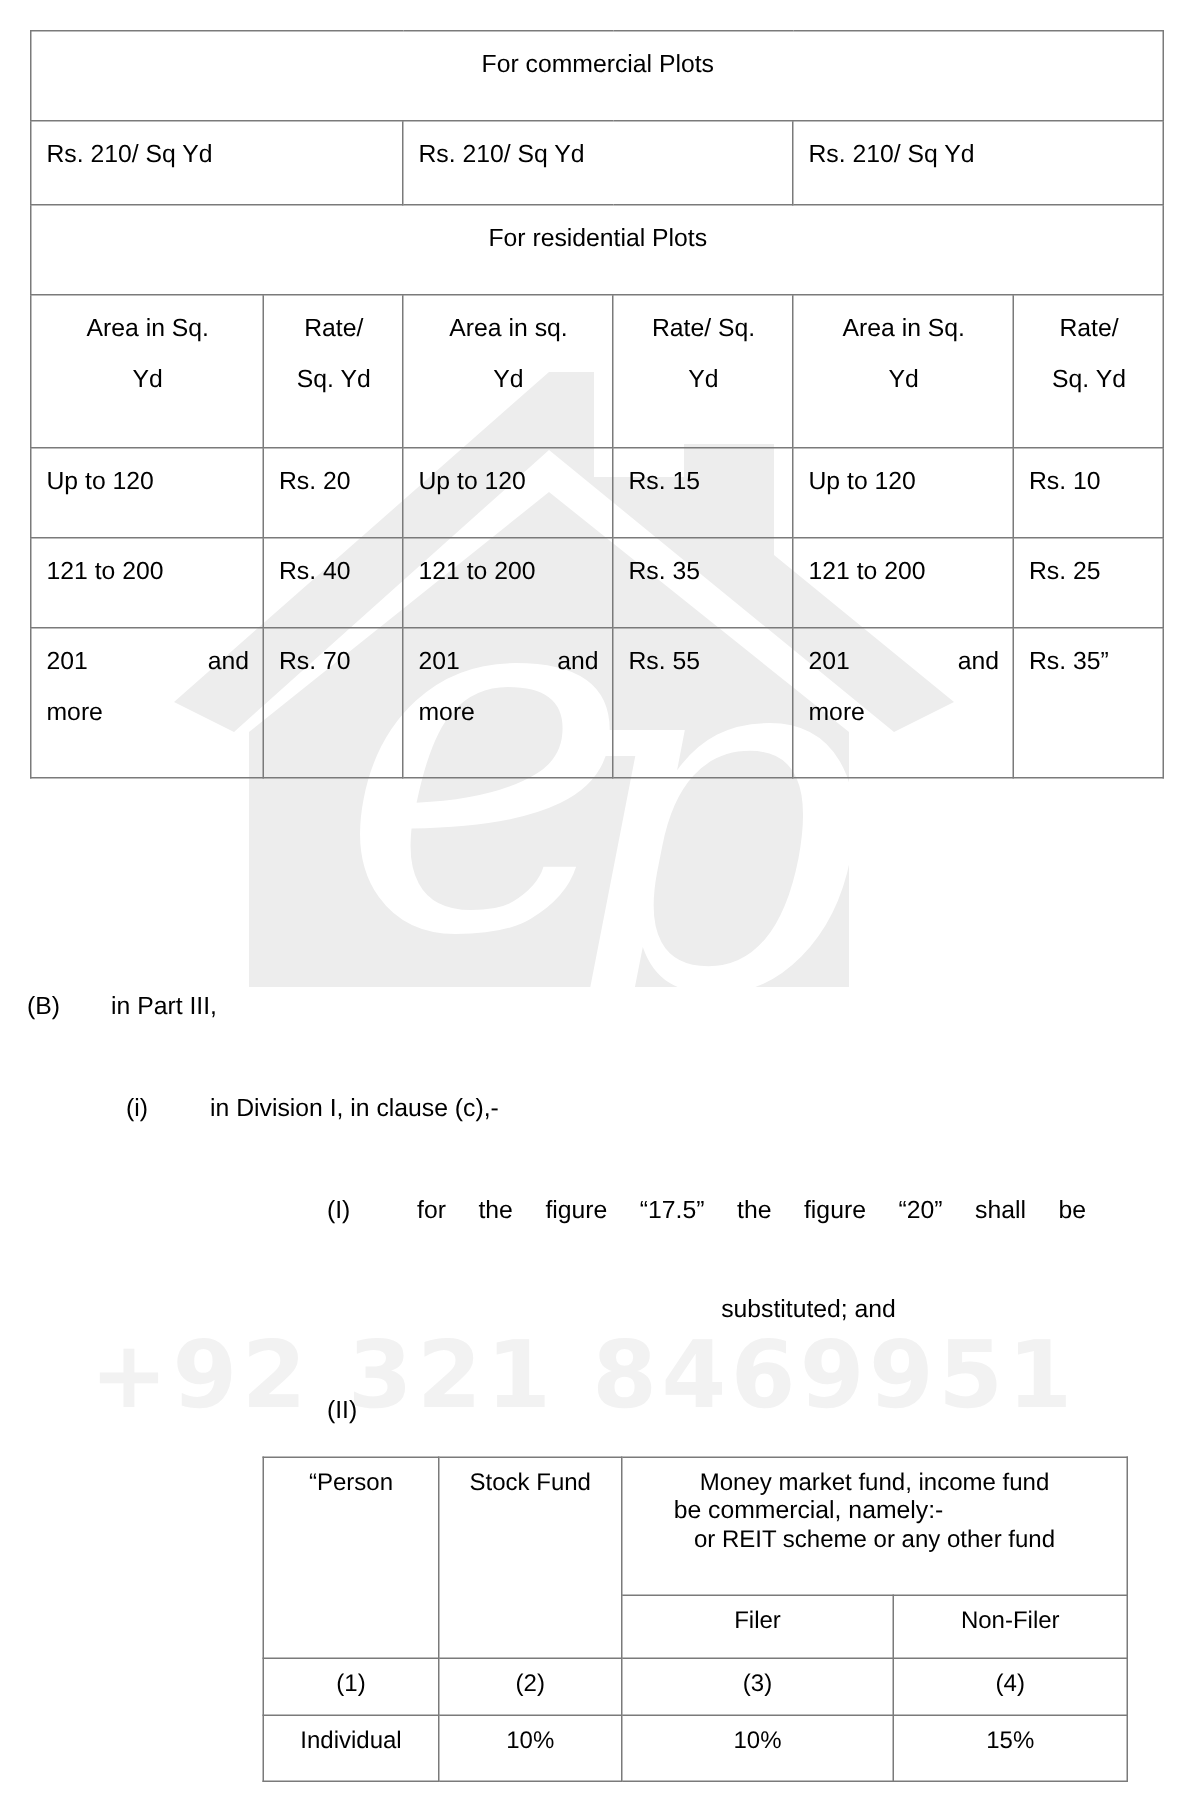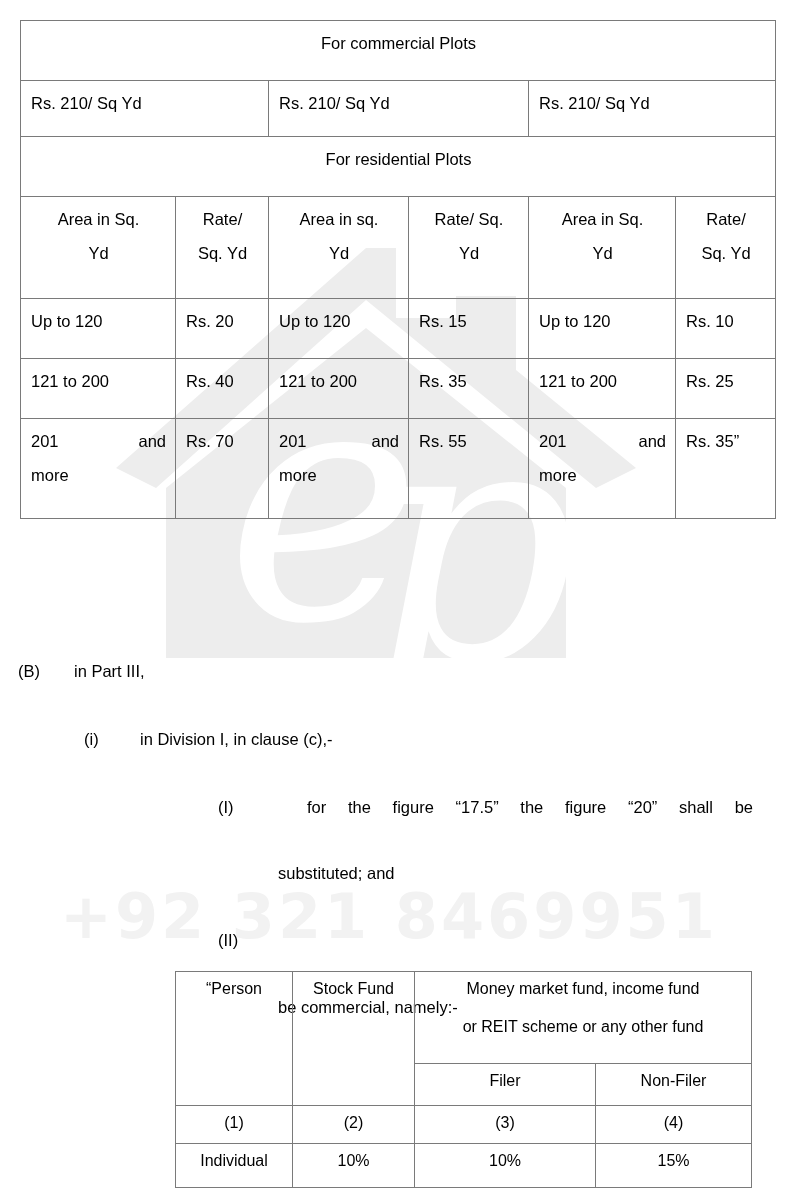--- a/index.html
+++ b/index.html
@@ -91,31 +91,30 @@
   }
   .cl-line{
     font-size:16.5px;
     line-height:1.2;
     display:flex;
     align-items:baseline;
   }
   .cl-a{ margin-left:18px; }
   .cl-b{ margin-left:84px; }
   .cl-c{ margin-left:218px; }
-  .cl-d{ margin-left:278px; }
+  .cl-d{ margin-left:278px;justify-content:center; }
   .mark{ width:56px; flex:0 0 56px; }
   .markc{ width:60px; flex:0 0 60px; }
   .gap{height:48px;}
   .gap-s{height:47px;}
   .jt{
     width:446px;
     text-align:justify;
     text-align-last:justify;
     white-space:nowrap;
-    margin-left:29px;
   }
   .jt2{
     width:452px;
     text-align:justify;
     text-align-last:justify;
     white-space:nowrap;
   }
 
   
   #fund-table{

